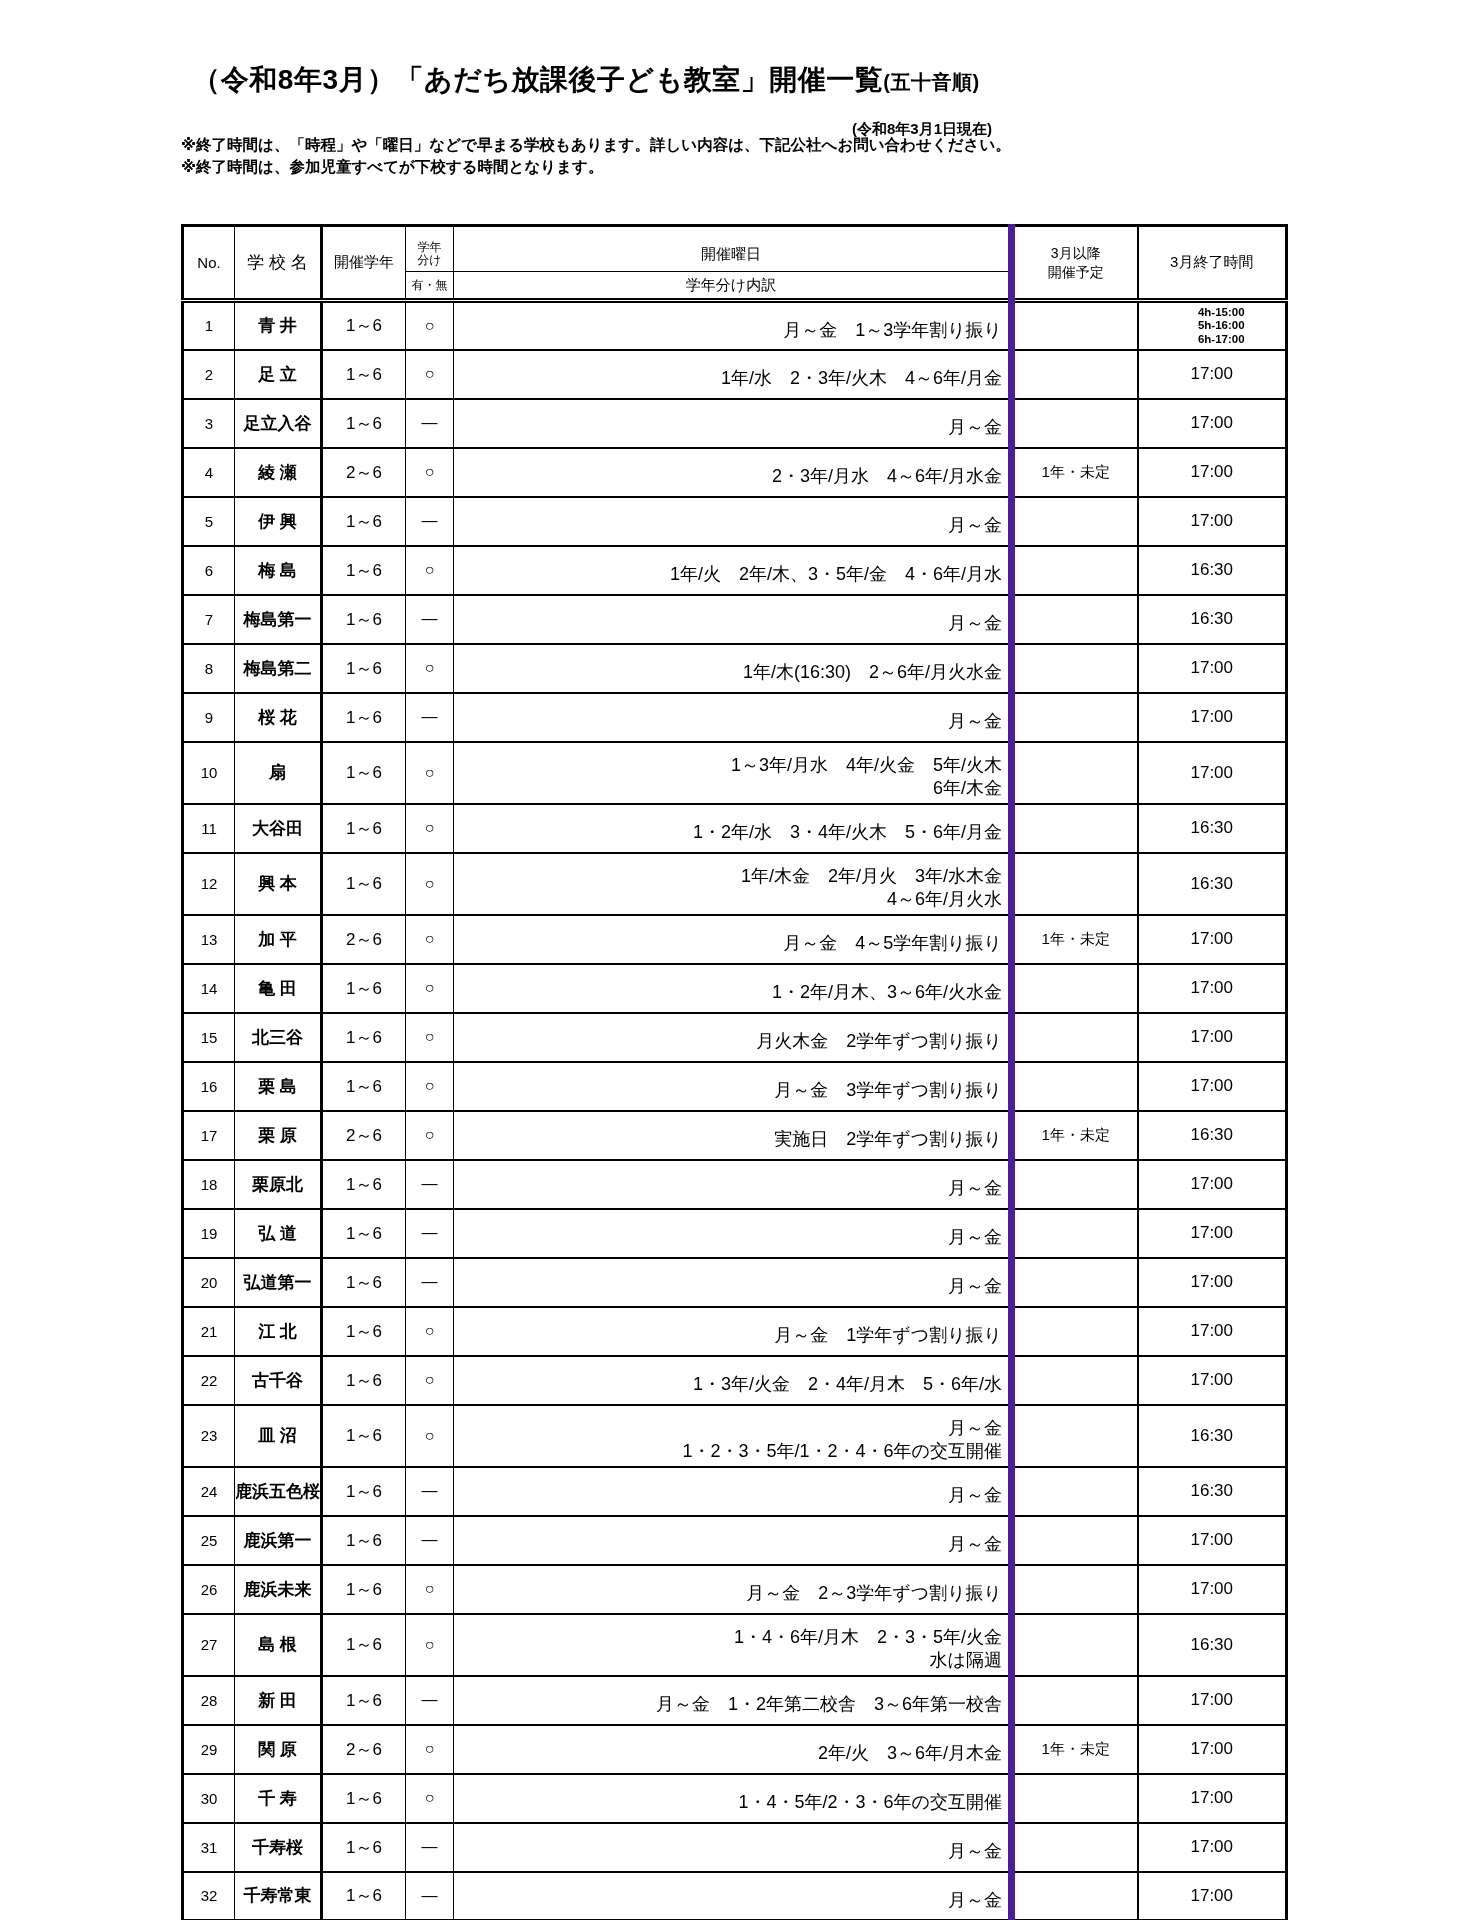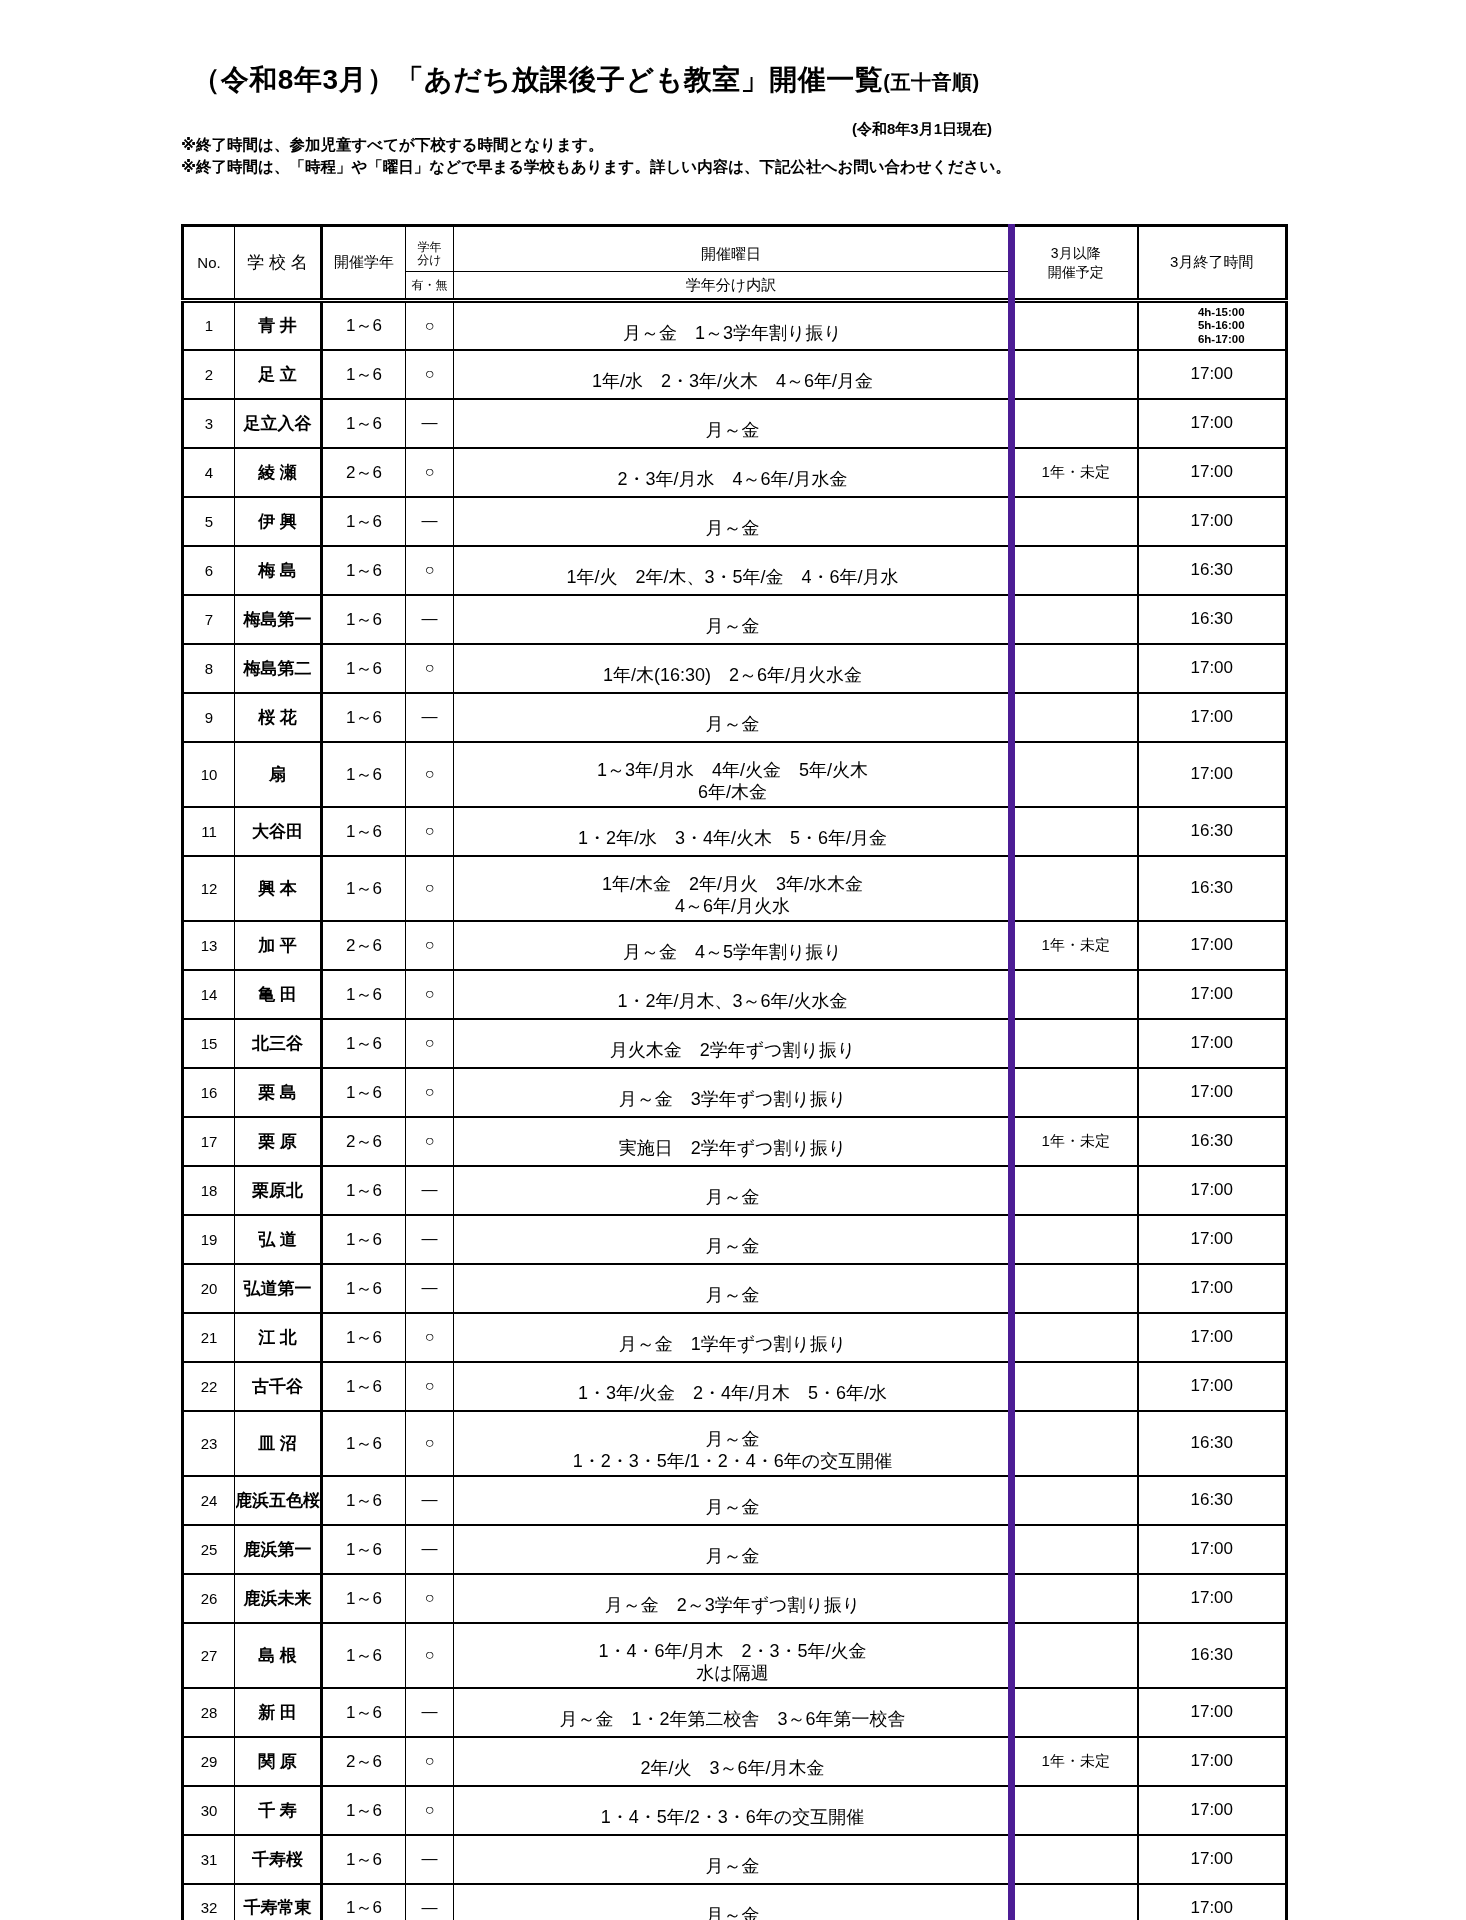--- a/index.html
+++ b/index.html
@@ -51,40 +51,40 @@
   .h-stack .bot.big{font-size:15px;}
   .h-plan{font-size:14px;line-height:19px;}
   .h-time{font-size:15px;}
 
   .sched tbody tr{height:49px;}
   .sched tbody tr.tall{height:62px;}
   td.no{font-size:15px;}
   td.school{font-size:17px;font-weight:bold;border-radius:14px;}
   td.grades{font-size:17px;}
   td.split{font-size:16px;}
-  td.detail{text-align:center;padding:16px 6px 2px 9px;font-size:18px;}
+  td.detail{text-align:right;padding:10px 6px 2px 9px;font-size:18px;}
   td.detail div{line-height:1.25;}
   td.plan{font-size:15px;}
   td.time{font-size:17px;}
   td.time.small-time{font-size:11.5px;font-weight:bold;}
   td.time.small-time div{line-height:13.5px;padding-left:19px;}
 </style>
 </head>
 <body>
 
 <div class="page">
 
   <div class="title-block">
     <div class="main-title"><span>（令和8年3月）「あだち放課後子ども教室」開催一覧</span><span class="suffix">(五十音順)</span></div>
     <div class="as-of">(令和8年3月1日現在)</div>
   </div>
 
   <div class="notes">
+    <div>※終了時間は、「時程」や「曜日」などで早まる学校もあります。詳しい内容は、下記公社へお問い合わせください。</div>
     <div>※終了時間は、参加児童すべてが下校する時間となります。</div>
-    <div>※終了時間は、「時程」や「曜日」などで早まる学校もあります。詳しい内容は、下記公社へお問い合わせください。</div>
   </div>
 
   <table class="sched">
     <colgroup>
       <col style="width:52px">
         <col style="width:87px">
         <col style="width:84px">
       <col style="width:48px">
         <col style="width:558px">
         <col style="width:126px">

